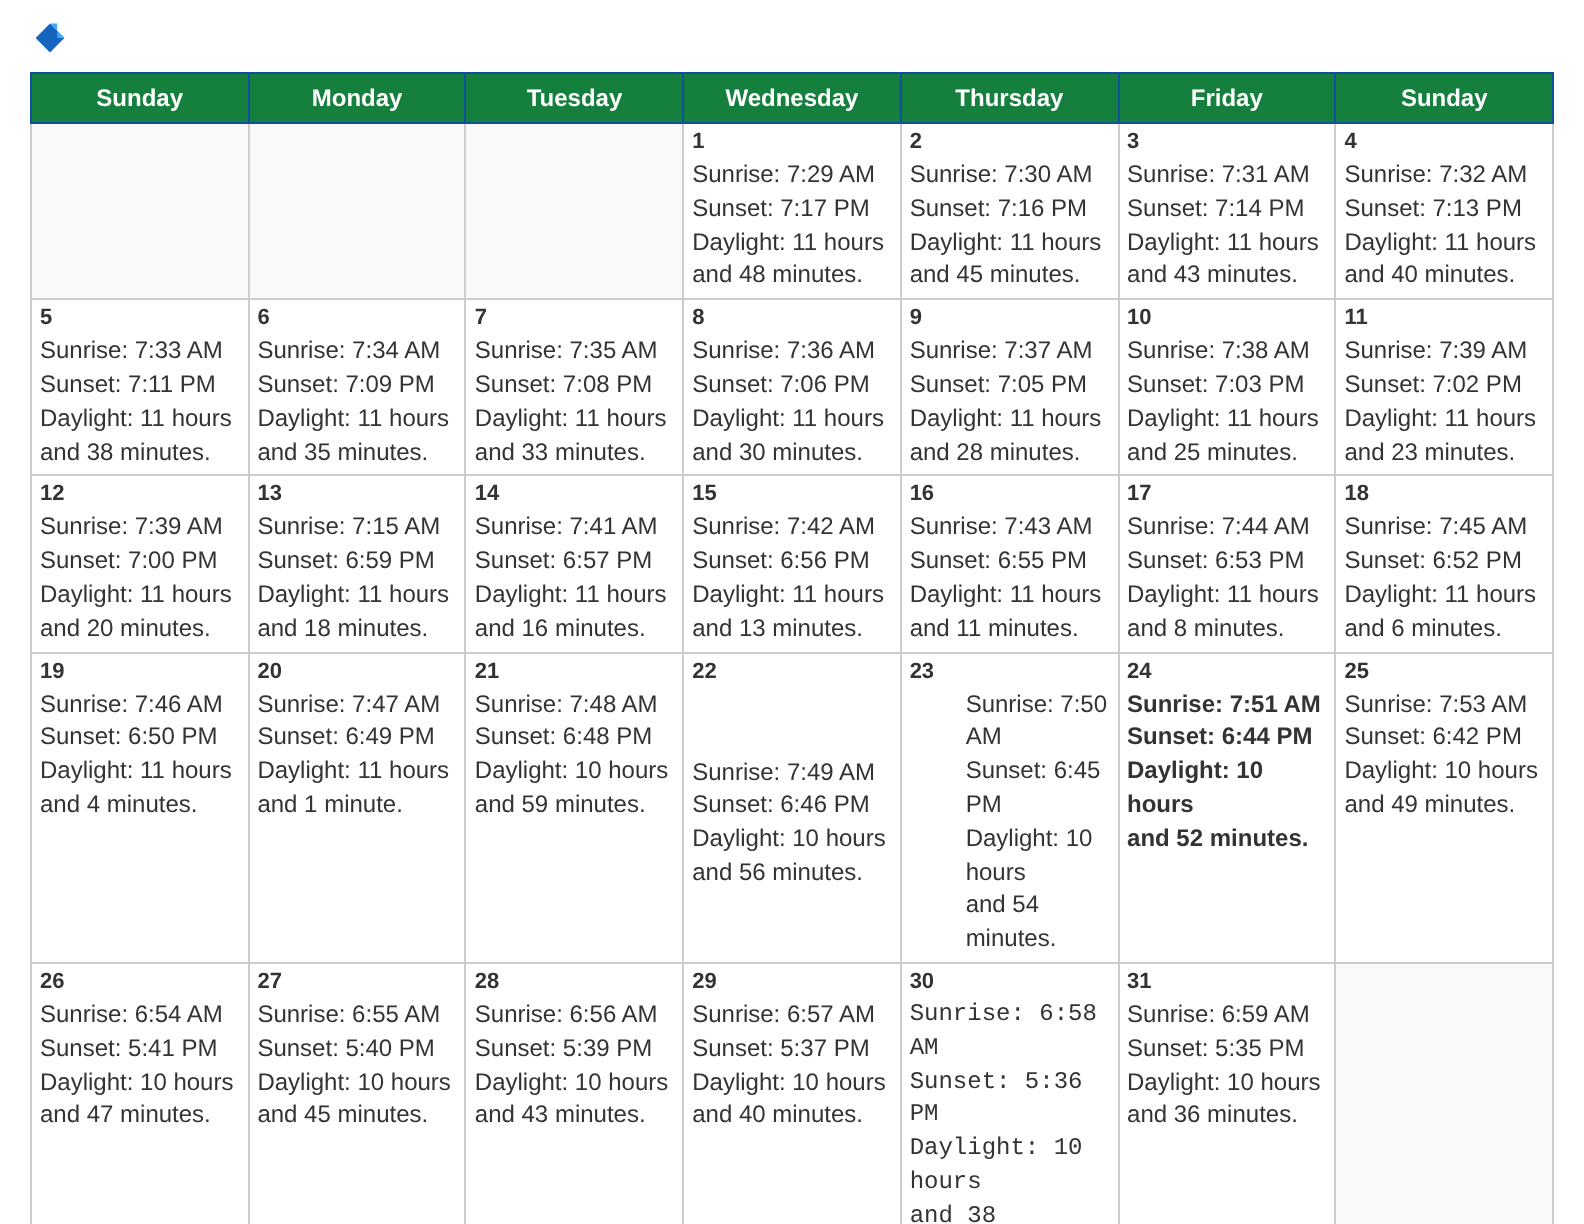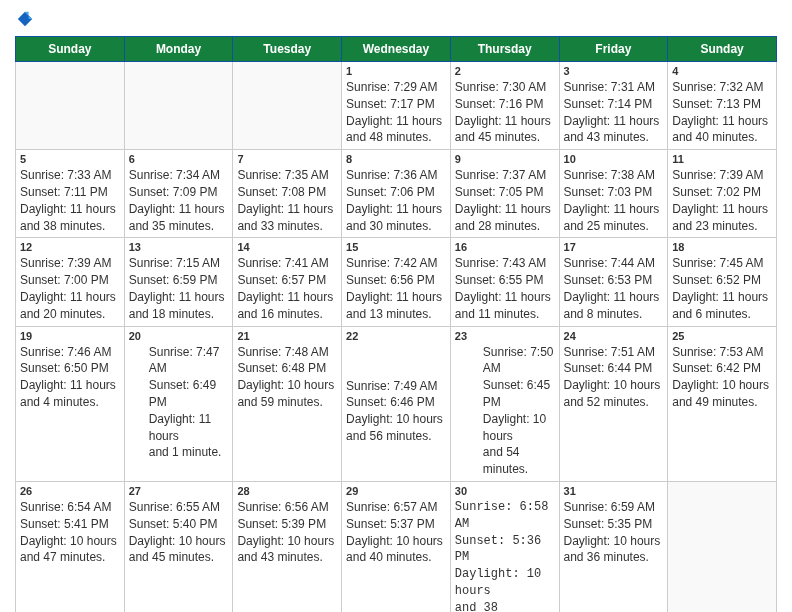--- a/index.html
+++ b/index.html
@@ -271,21 +271,21 @@
         <tr>
           <td>
             <div class="day-number">19</div>
             <div class="day-info" style="white-space: pre-line;">Sunrise: 7:46 AM
 Sunset: 6:50 PM
 Daylight: 11 hours
 and 4 minutes.</div>
           </td>
           <td>
             <div class="day-number">20</div>
-            <div class="day-info" style="white-space: pre-line; margin-left: 20px;">Sunrise: 7:47 AM
+            <div class="day-info" style="white-space: pre-line;">Sunrise: 7:47 AM
 Sunset: 6:49 PM
 Daylight: 11 hours
 and 1 minute.</div>
           </td>
           <td>
             <div class="day-number">21</div>
             <div class="day-info" style="white-space: pre-line;">Sunrise: 7:48 AM
 Sunset: 6:48 PM
 Daylight: 10 hours
 and 59 minutes.</div>
@@ -299,21 +299,21 @@
           </td>
           <td>
             <div class="day-number">23</div>
             <div class="day-info" style="white-space: pre-line; margin-left: 28px;">Sunrise: 7:50 AM
 Sunset: 6:45 PM
 Daylight: 10 hours
 and 54 minutes.</div>
           </td>
           <td>
             <div class="day-number">24</div>
-            <div class="day-info" style="white-space: pre-line;">Sunrise: 7:51 AM
+            <div class="day-info" style="white-space: pre-line; font-weight: bold;">Sunrise: 7:51 AM
 Sunset: 6:44 PM
 Daylight: 10 hours
 and 52 minutes.</div>
           </td>
           <td>
             <div class="day-number">25</div>
             <div class="day-info" style="white-space: pre-line;">Sunrise: 7:53 AM
 Sunset: 6:42 PM
 Daylight: 10 hours
 and 49 minutes.</div>

